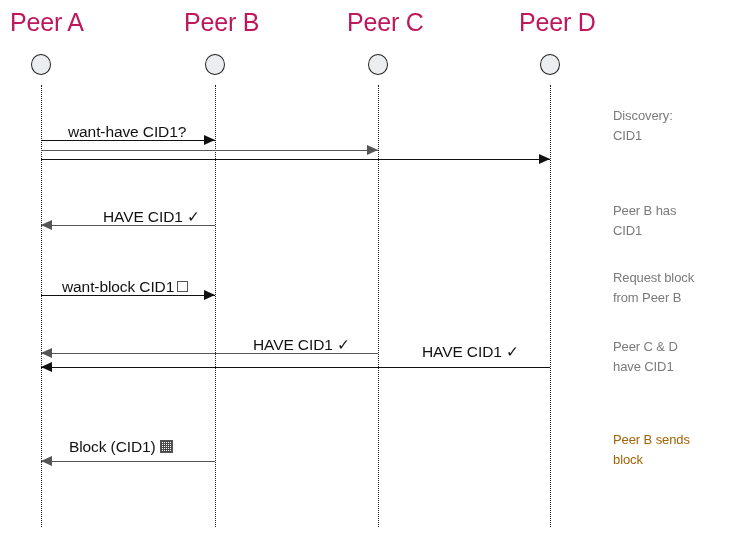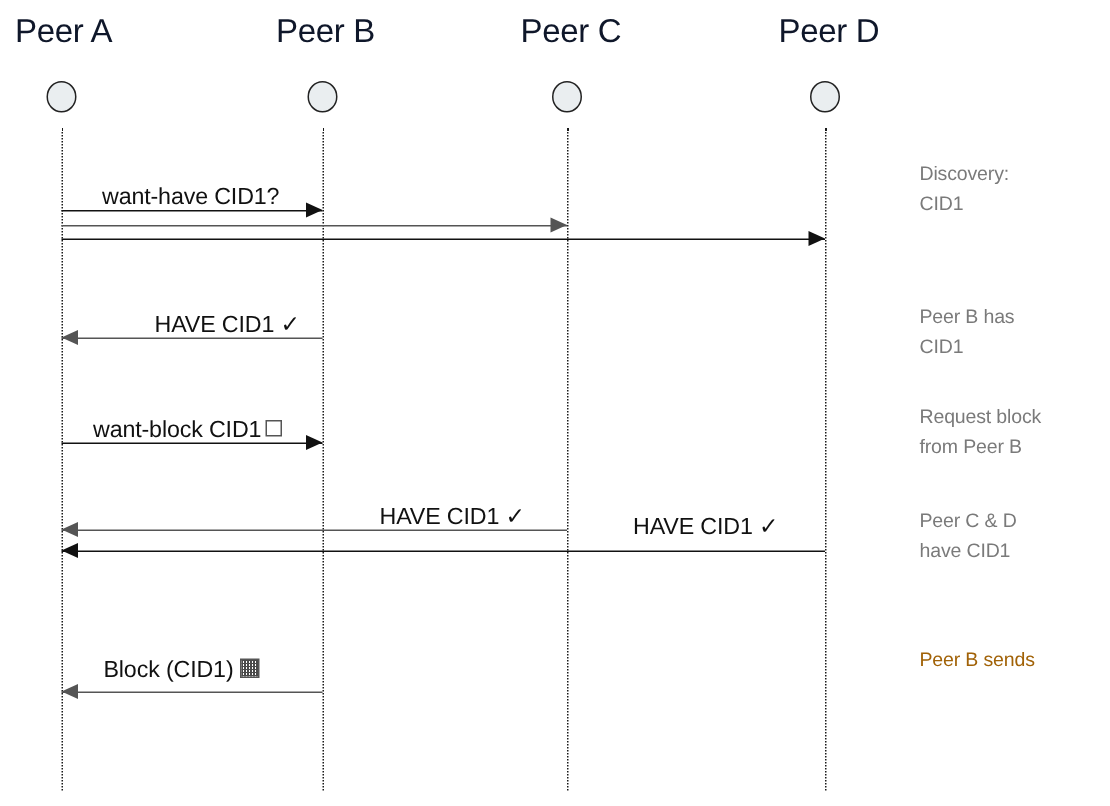--- a/index.html
+++ b/index.html
@@ -14,22 +14,22 @@
     position: relative;
     width: 740px;
     height: 537px;
     background: #ffffff;
     overflow: hidden;
   }
 
   
   .peer-header {
     position: absolute;
-    font-size: 22px;
-    color: #0f172a;
+    font-size: 25px;
+    color: #be185d;
     white-space: nowrap;
     line-height: 1;
     letter-spacing: -0.2px;
   }
 
   
   .peer-node {
     position: absolute;
     width: 20px;
     height: 21px;
@@ -174,15 +174,16 @@
       <div class="annotation" style="top: 268px; color: rgb(122, 122, 122);">
         <div>Request block</div>
         <div>from Peer B</div>
       </div>
       <div class="annotation" style="top: 337px; color: rgb(122, 122, 122);">
         <div>Peer C &amp; D</div>
         <div>have CID1</div>
       </div>
       <div class="annotation" style="top: 430px; color: #a16207;">
         <div>Peer B sends</div>
+        <div>block</div>
       </div>
     </div>
 </div>
 
 </body></html>

